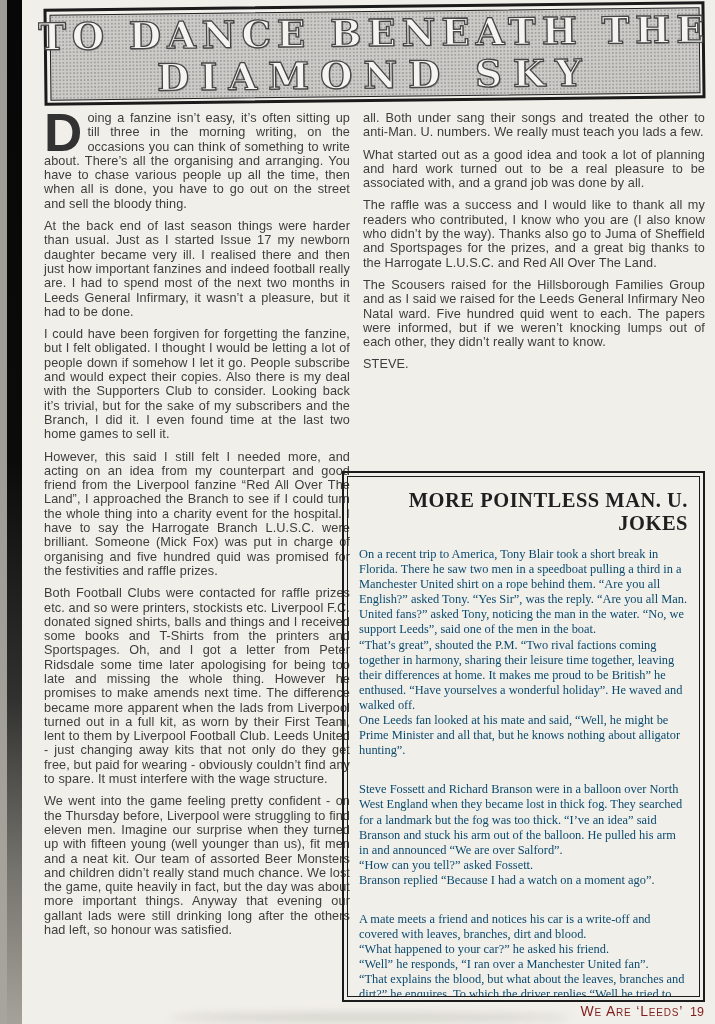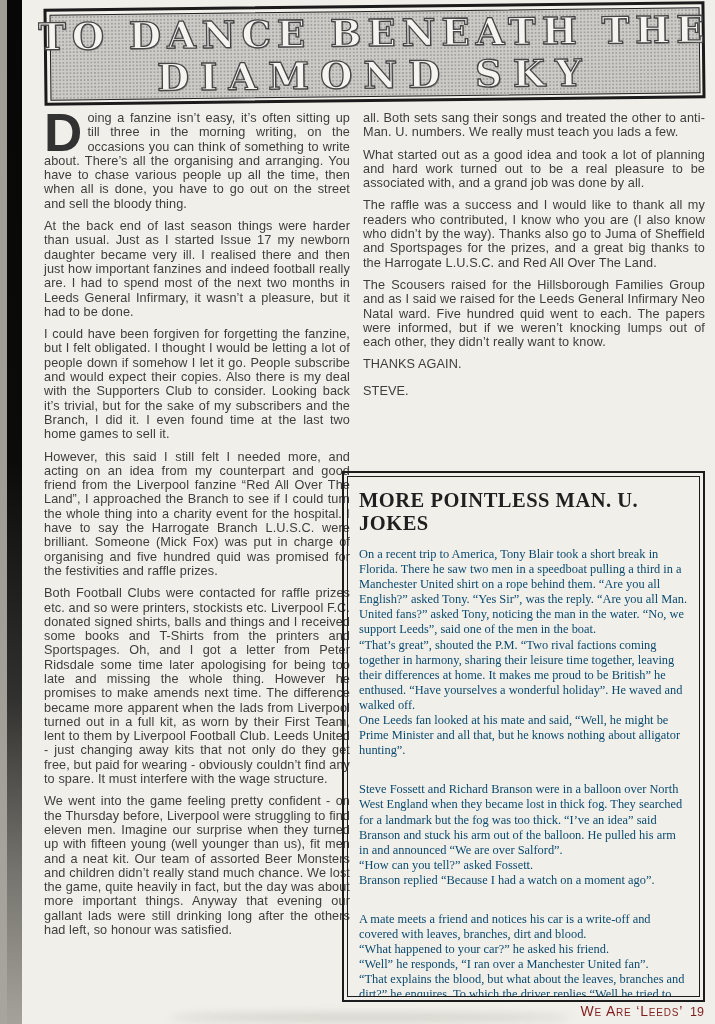--- a/index.html
+++ b/index.html
@@ -89,21 +89,21 @@
     border: 1.8px solid #1c1c1c;
     padding: 10px 11px 6px 11px;
     overflow: hidden;
   }
   .jokes-title {
     font-family: "Liberation Serif", serif;
     font-weight: bold;
     font-size: 20.5px;
     letter-spacing: 0.5px;
     color: #1f1f1f;
-    text-align: left;
+    text-align: right;
     margin: 2px 0 12px 0;
   }
   .joke {
     font-family: "Liberation Serif", serif;
     font-size: 12.4px;
     line-height: 15.1px;
     color: #0c4a6e;
     white-space: pre-line;
     margin: 0 0 24px 0;
     text-align: left;
@@ -150,26 +150,25 @@
       <div>
           <p class="para">At the back end of last season things were harder than usual. Just as I started Issue 17 my newborn daughter became very ill. I realised there and then just how important fanzines and indeed football really are. I had to spend most of the next two months in Leeds General Infirmary, it wasn’t a pleasure, but it had to be done.</p>
           <p class="para">I could have been forgiven for forgetting the fanzine, but I felt obligated. I thought I would be letting a lot of people down if somehow I let it go. People subscribe and would expect their copies. Also there is my deal with the Supporters Club to consider. Looking back it’s trivial, but for the sake of my subscribers and the Branch, I did it. I even found time at the last two home games to sell it.</p>
           <p class="para">However, this said I still felt I needed more, and acting on an idea from my counterpart and good friend from the Liverpool fanzine “Red All Over The Land”, I approached the Branch to see if I could turn the whole thing into a charity event for the hospital. I have to say the Harrogate Branch L.U.S.C. were brilliant. Someone (Mick Fox) was put in charge of organising and five hundred quid was promised for the festivities and raffle prizes.</p>
           <p class="para">Both Football Clubs were contacted for raffle prizes etc. and so were printers, stockists etc. Liverpool F.C. donated signed shirts, balls and things and I received some books and T-Shirts from the printers and Sportspages. Oh, and I got a letter from Peter Ridsdale some time later apologising for being too late and missing the whole thing. However he promises to make amends next time. The difference became more apparent when the lads from Liverpool turned out in a full kit, as worn by their First Team, lent to them by Liverpool Football Club. Leeds United - just changing away kits that not only do they get free, but paid for wearing - obviously couldn’t find any to spare. It must interfere with the wage structure.</p>
           <p class="para">We went into the game feeling pretty confident - on the Thursday before, Liverpool were struggling to find eleven men. Imagine our surprise when they turned up with fifteen young (well younger than us), fit men and a neat kit. Our team of assorted Beer Monsters and children didn’t really stand much chance. We lost the game, quite heavily in fact, but the day was about more important things. Anyway that evening our gallant lads were still drinking long after the others had left, so honour was satisfied.</p>
         </div>
     </div>
     <div class="col col-right">
       <div>
-          <p class="para">all. Both sets sang their songs and treated the other to anti-Man. U. numbers. We really must teach you lads a few.</p>
+          <p class="para">all. Both under sang their songs and treated the other to anti-Man. U. numbers. We really must teach you lads a few.</p>
           <p class="para">What started out as a good idea and took a lot of planning and hard work turned out to be a real pleasure to be associated with, and a grand job was done by all.</p>
           <p class="para">The raffle was a success and I would like to thank all my readers who contributed, I know who you are (I also know who didn’t by the way). Thanks also go to Juma of Sheffield and Sportspages for the prizes, and a great big thanks to the Harrogate L.U.S.C. and Red All Over The Land.</p>
           <p class="para">The Scousers raised for the Hillsborough Families Group and as I said we raised for the Leeds General Infirmary Neo Natal ward. Five hundred quid went to each. The papers were informed, but if we weren’t knocking lumps out of each other, they didn’t really want to know.</p>
         </div>
-      <p class="para signoff">THANKS AGAIN.</p>
       <p class="para signoff">STEVE.</p>
     </div>
   </div>
 
   <div class="jokes-box">
     <div class="jokes-inner">
       <div class="jokes-title">MORE POINTLESS MAN. U. JOKES</div>
       <div>
           <p class="joke">On a recent trip to America, Tony Blair took a short break in Florida. There he saw two men in a speedboat pulling a third in a Manchester United shirt on a rope behind them. “Are you all English?” asked Tony. “Yes Sir”, was the reply. “Are you all Man. United fans?” asked Tony, noticing the man in the water. “No, we support Leeds”, said one of the men in the boat.
 “That’s great”, shouted the P.M. “Two rival factions coming together in harmony, sharing their leisure time together, leaving their differences at home. It makes me proud to be British” he enthused. “Have yourselves a wonderful holiday”. He waved and walked off.

